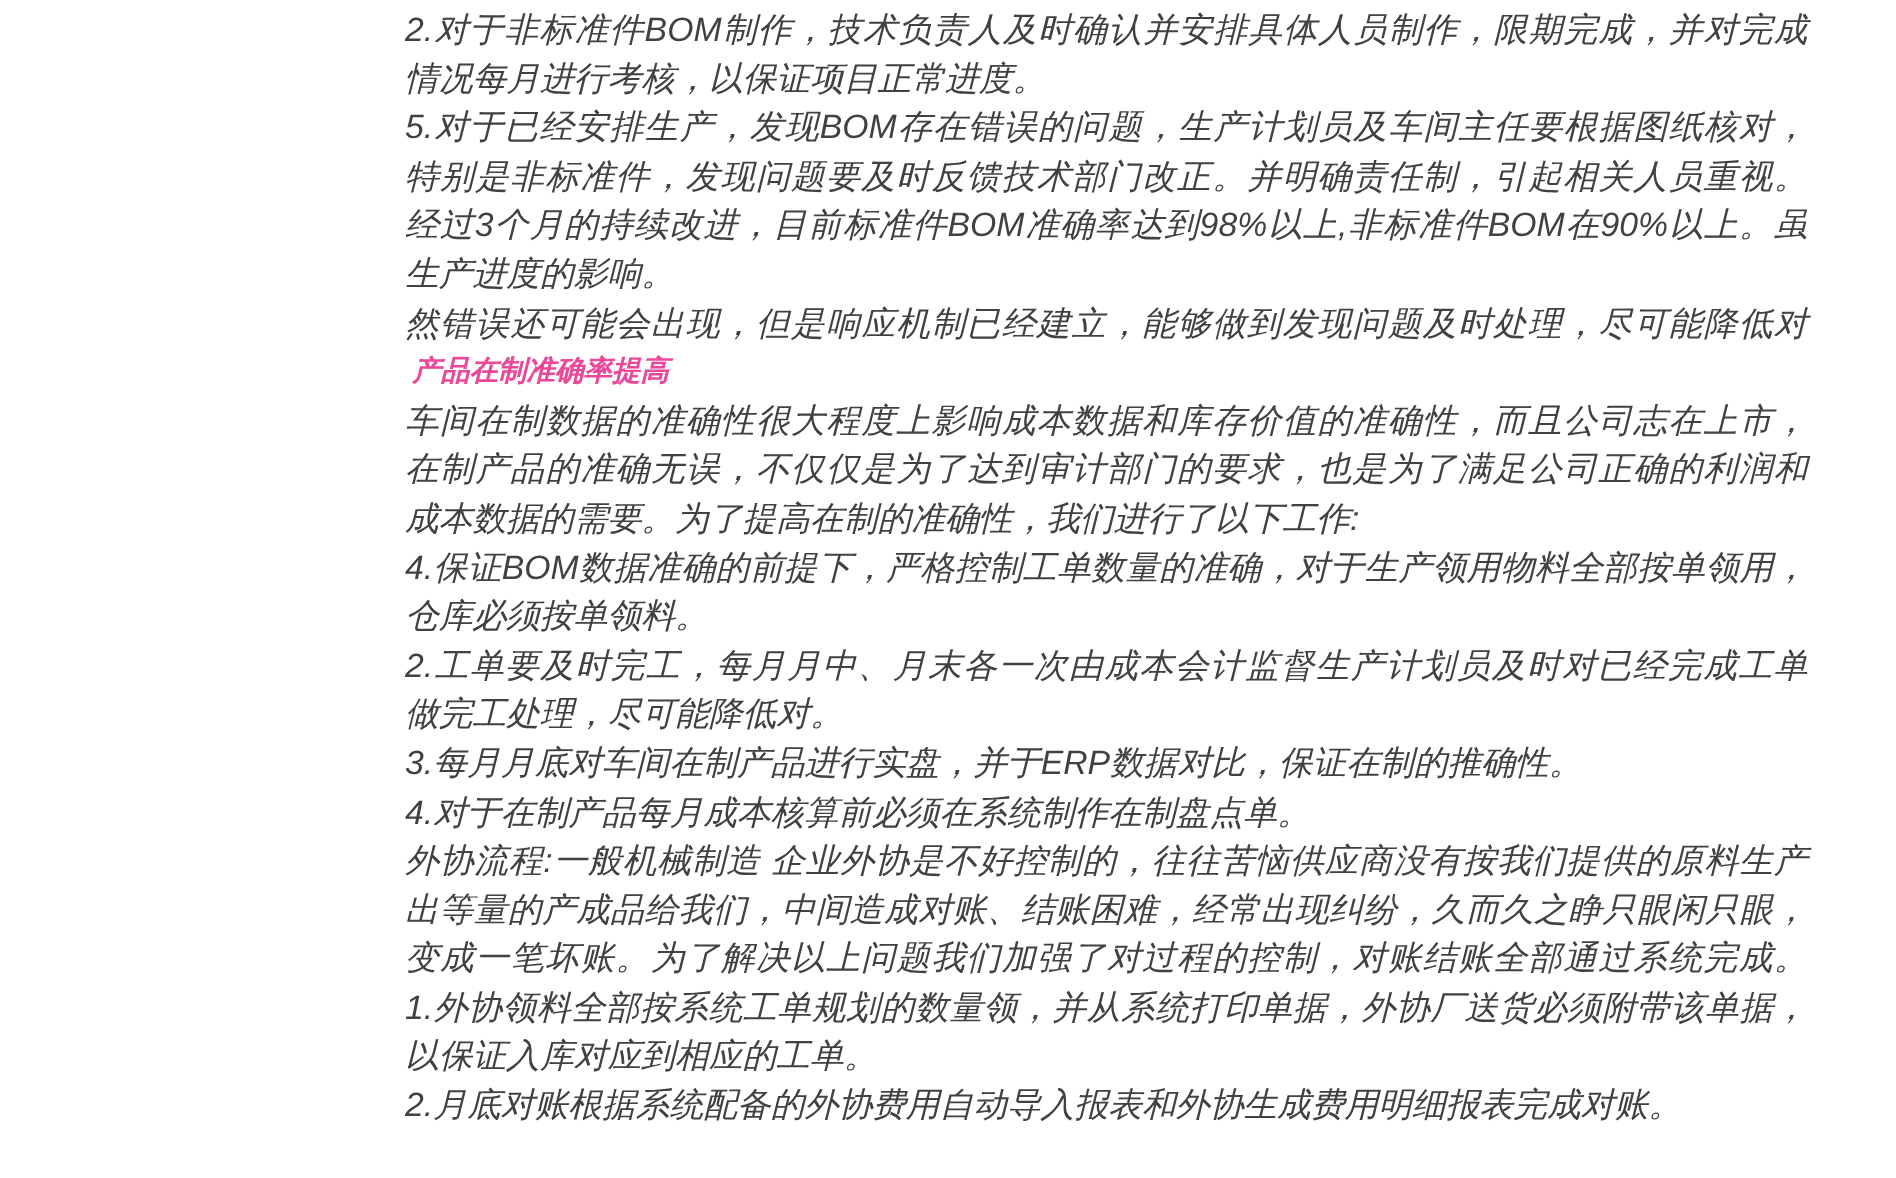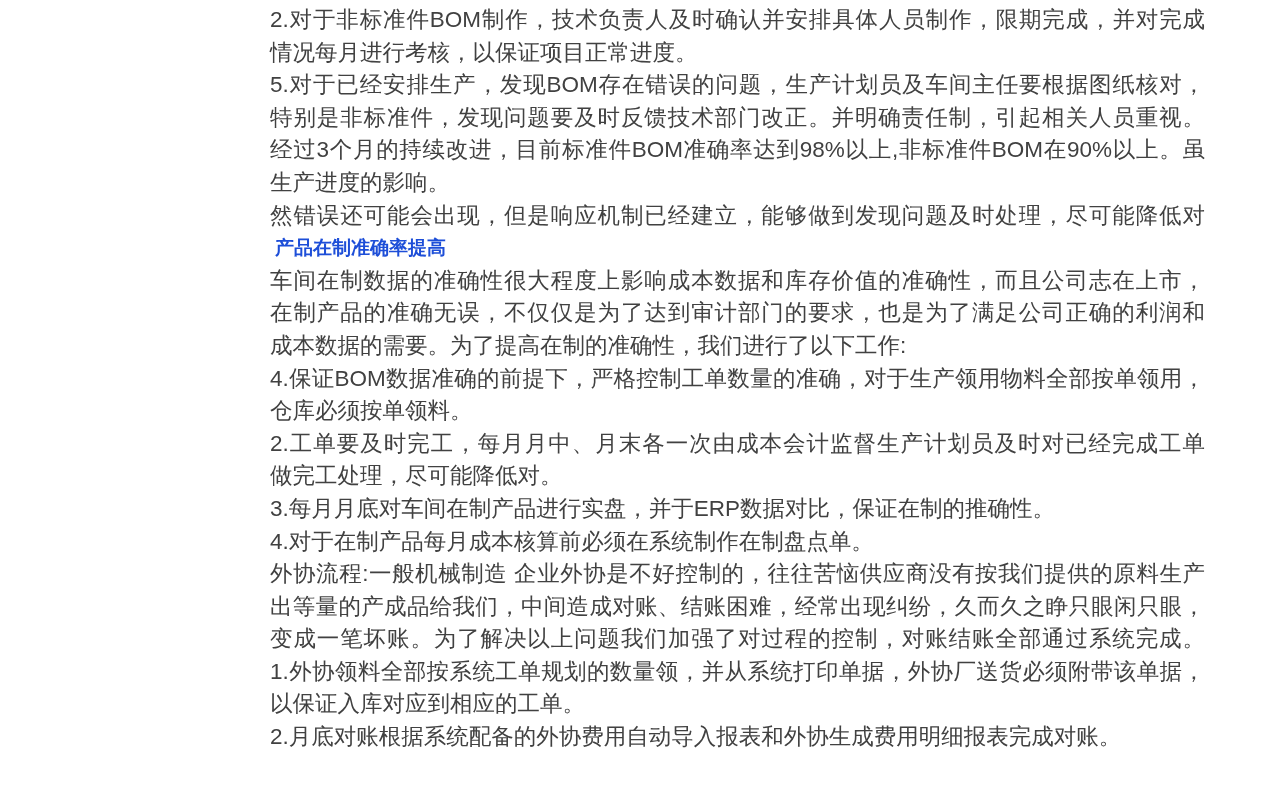--- a/index.html
+++ b/index.html
@@ -17,32 +17,33 @@
     padding-top: 4px;
     font-family: "Liberation Sans", sans-serif;
     font-size: 22.5px;
     line-height: 32.6px;
     color: #414141;
     letter-spacing: 0;
   }
   .text-line {
     white-space: nowrap;
     height: 32.6px;
+    font-style: italic;
   }
   
   .text-line.justify {
     white-space: normal;
     text-align: justify;
     text-align-last: justify;
     -moz-text-align-last: justify;
   }
   .text-line.heading {
     font-weight: bold;
     font-size: 19px;
-    color: #1d4ed8;
+    color: #ec4899;
     padding-left: 5px;
   }
 </style>
 </head>
 <body>
 
 <main class="document-body" id="document-body">
     <div class="text-line justify">2.对于非标准件BOM制作，技术负责人及时确认并安排具体人员制作，限期完成，并对完成</div>
     <div class="text-line">情况每月进行考核，以保证项目正常进度。</div>
     <div class="text-line justify">5.对于已经安排生产，发现BOM存在错误的问题，生产计划员及车间主任要根据图纸核对，</div>

